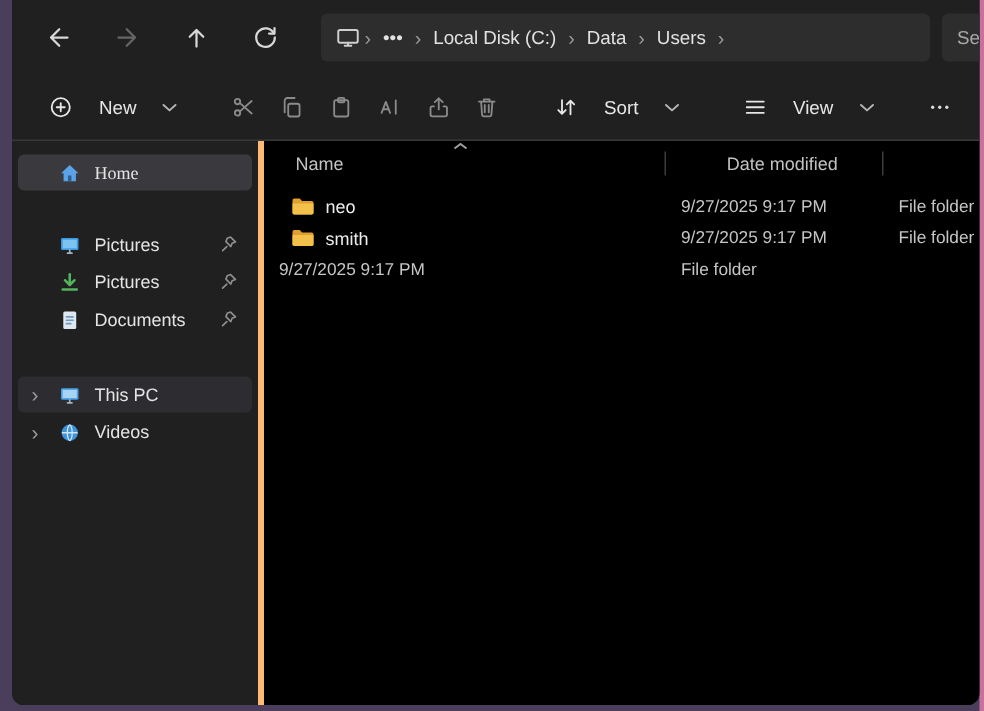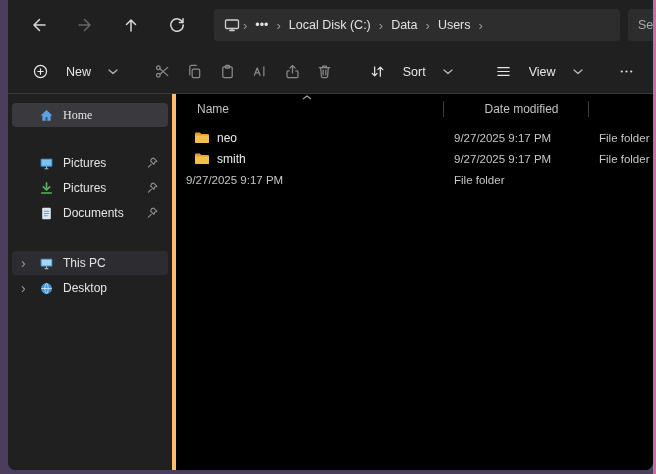--- a/index.html
+++ b/index.html
@@ -313,21 +313,21 @@
       </div>
 
       <div class="side-item tree">
         <span class="expander">›</span>
         <span class="s-icon">
           <svg width="15" height="15" viewBox="0 0 16 16">
               <circle cx="8" cy="8" r="5.8" fill="#3f93d8"></circle>
               <path d="M2.4 8 h11.2 M8 2.3 c2.3 1.7 2.3 9.7 0 11.4 M8 2.3 c-2.3 1.7-2.3 9.7 0 11.4" fill="none" stroke="#cfe6f8" stroke-width="0.9"></path>
             </svg>
         </span>
-        <span class="s-label">Desktop</span>
+        <span class="s-label">Videos</span>
       </div>
 
     </div>
 
     <div class="main">
 
       <span class="sort-caret">
         <svg width="10" height="5" viewBox="0 0 10 5">
             <path d="M1 4 L5 1 L9 4"></path>
           </svg>

